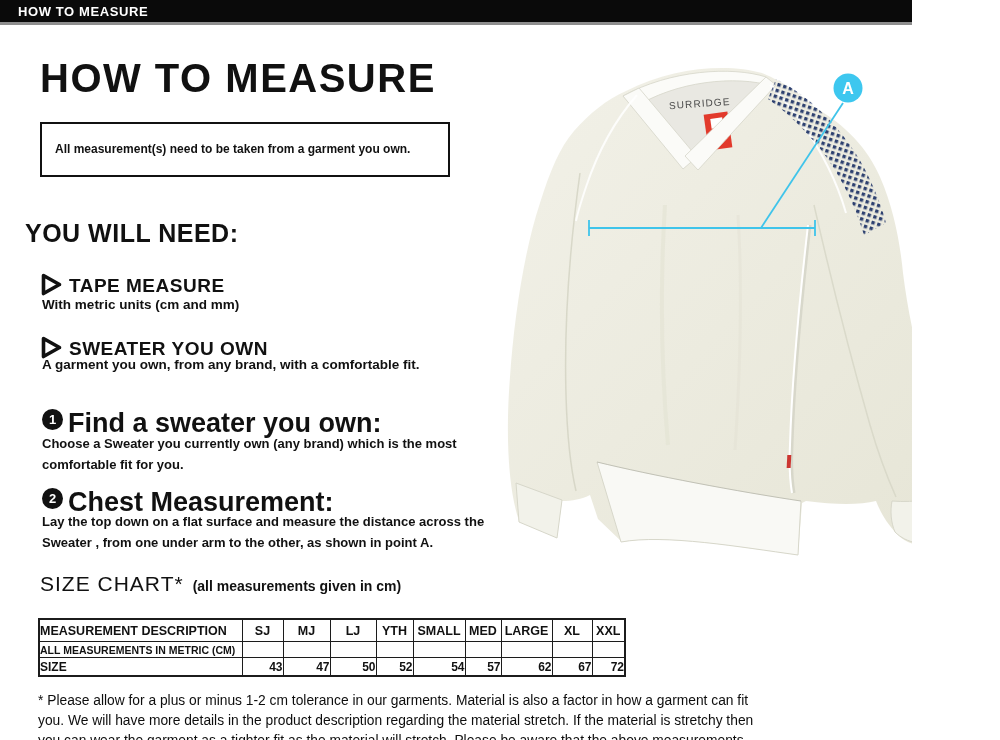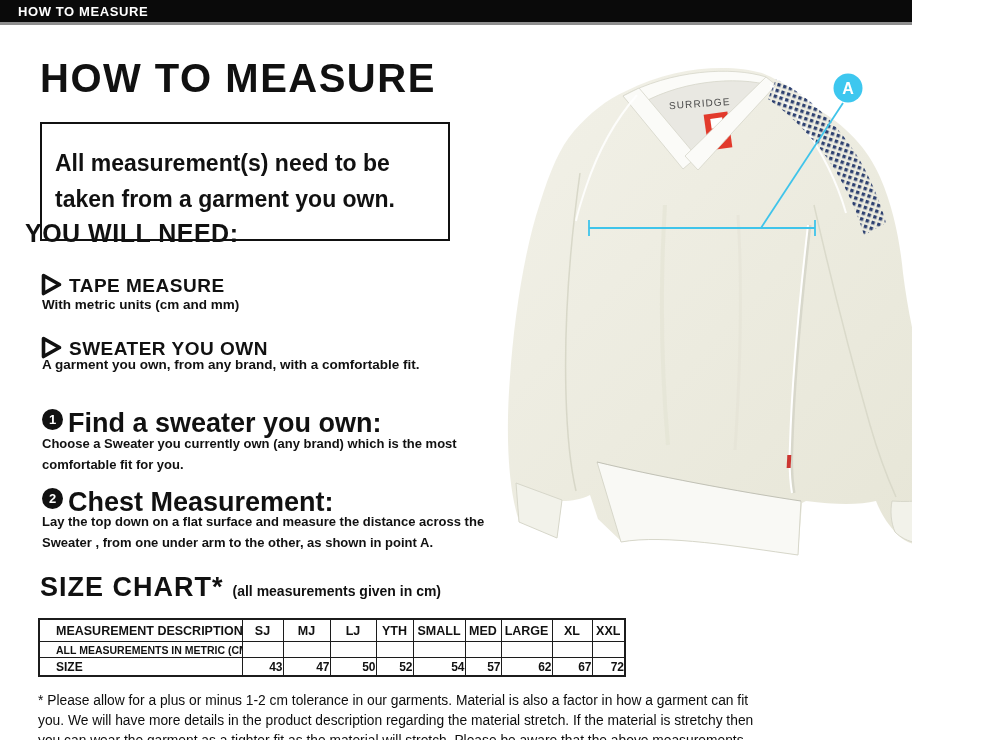--- a/index.html
+++ b/index.html
@@ -8,38 +8,38 @@
     font-family:"Liberation Sans",sans-serif;color:#111;overflow:hidden;
   }
   
   .topbar{position:absolute;left:0;top:0;width:1000px;height:22px;background:#0a0a0a;display:flex;align-items:center;}
   .topbar-title{margin-left:18px;color:#fff;font-size:13px;font-weight:700;letter-spacing:.6px;}
   .topbar-logo{position:absolute;right:36px;top:1px;width:42px;height:20px;}
   .gray-rule{position:absolute;left:0;top:22px;width:1000px;height:3px;background:#8e8e8e;}
   
   .page-title{position:absolute;left:40px;top:58px;font-size:40px;font-weight:700;letter-spacing:1.5px;line-height:1;}
   .notice-box{position:absolute;left:40px;top:122px;width:380px;border:2.5px solid #111;
-    padding:22px 13px;font-size:23px;font-weight:700;line-height:1.55;}
+    padding:16px 13px;font-size:12px;font-weight:700;line-height:1.55;}
   .ywn-heading{position:absolute;left:25px;top:219px;font-size:25px;font-weight:700;letter-spacing:.5px;}
   .need-icon{position:absolute;left:41px;width:21px;height:23px;}
   .need-label{position:absolute;left:69px;font-size:19px;font-weight:700;letter-spacing:.5px;}
   .need-desc{position:absolute;left:42px;font-size:13.5px;font-weight:700;}
   .step-badge{position:absolute;left:42px;width:21px;height:21px;border-radius:50%;background:#111;color:#fff;
     font-size:13px;font-weight:700;display:flex;align-items:center;justify-content:center;}
   .step-title{position:absolute;left:68px;font-size:27px;font-weight:700;}
   .step-desc{position:absolute;left:42px;width:478px;font-size:13px;font-weight:700;line-height:1.6;}
   .sc-heading-row{position:absolute;left:40px;top:572px;display:flex;align-items:baseline;gap:9px;}
-  .sc-heading{font-size:27px;font-weight:700;letter-spacing:1px;}
+  .sc-heading{font-size:21px;font-weight:400;letter-spacing:1px;}
   .sc-note{font-size:14px;font-weight:700;}
   
   .size-table{position:absolute;left:38px;top:618px;border-collapse:collapse;table-layout:fixed;width:586px;
     border:2px solid #1c1c1c;}
   .size-table td,.size-table th{border:1.5px solid #1c1c1c;padding:0;text-align:center;overflow:hidden;white-space:nowrap;}
   .size-table th{font-size:12.5px;font-weight:700;height:21px;}
-  .size-table th.desc, .size-table td.desc{text-align:left;padding-left:16px;}
+  .size-table th.desc, .size-table td.desc{text-align:left;padding-left:0;}
   .row-metric td{font-size:10.5px;font-weight:700;height:15px;}
   .row-values td{font-size:12px;font-weight:700;height:17px;text-align:right;}
   
   .footnote{position:absolute;left:38px;top:691px;width:720px;font-size:13.8px;font-weight:400;
     line-height:1.44;color:#0d0d0d;}
   
   .figure{position:absolute;left:440px;top:55px;width:560px;height:545px;}
   .figure text{font-family:"Liberation Sans",sans-serif;}
 </style>
 </head>

